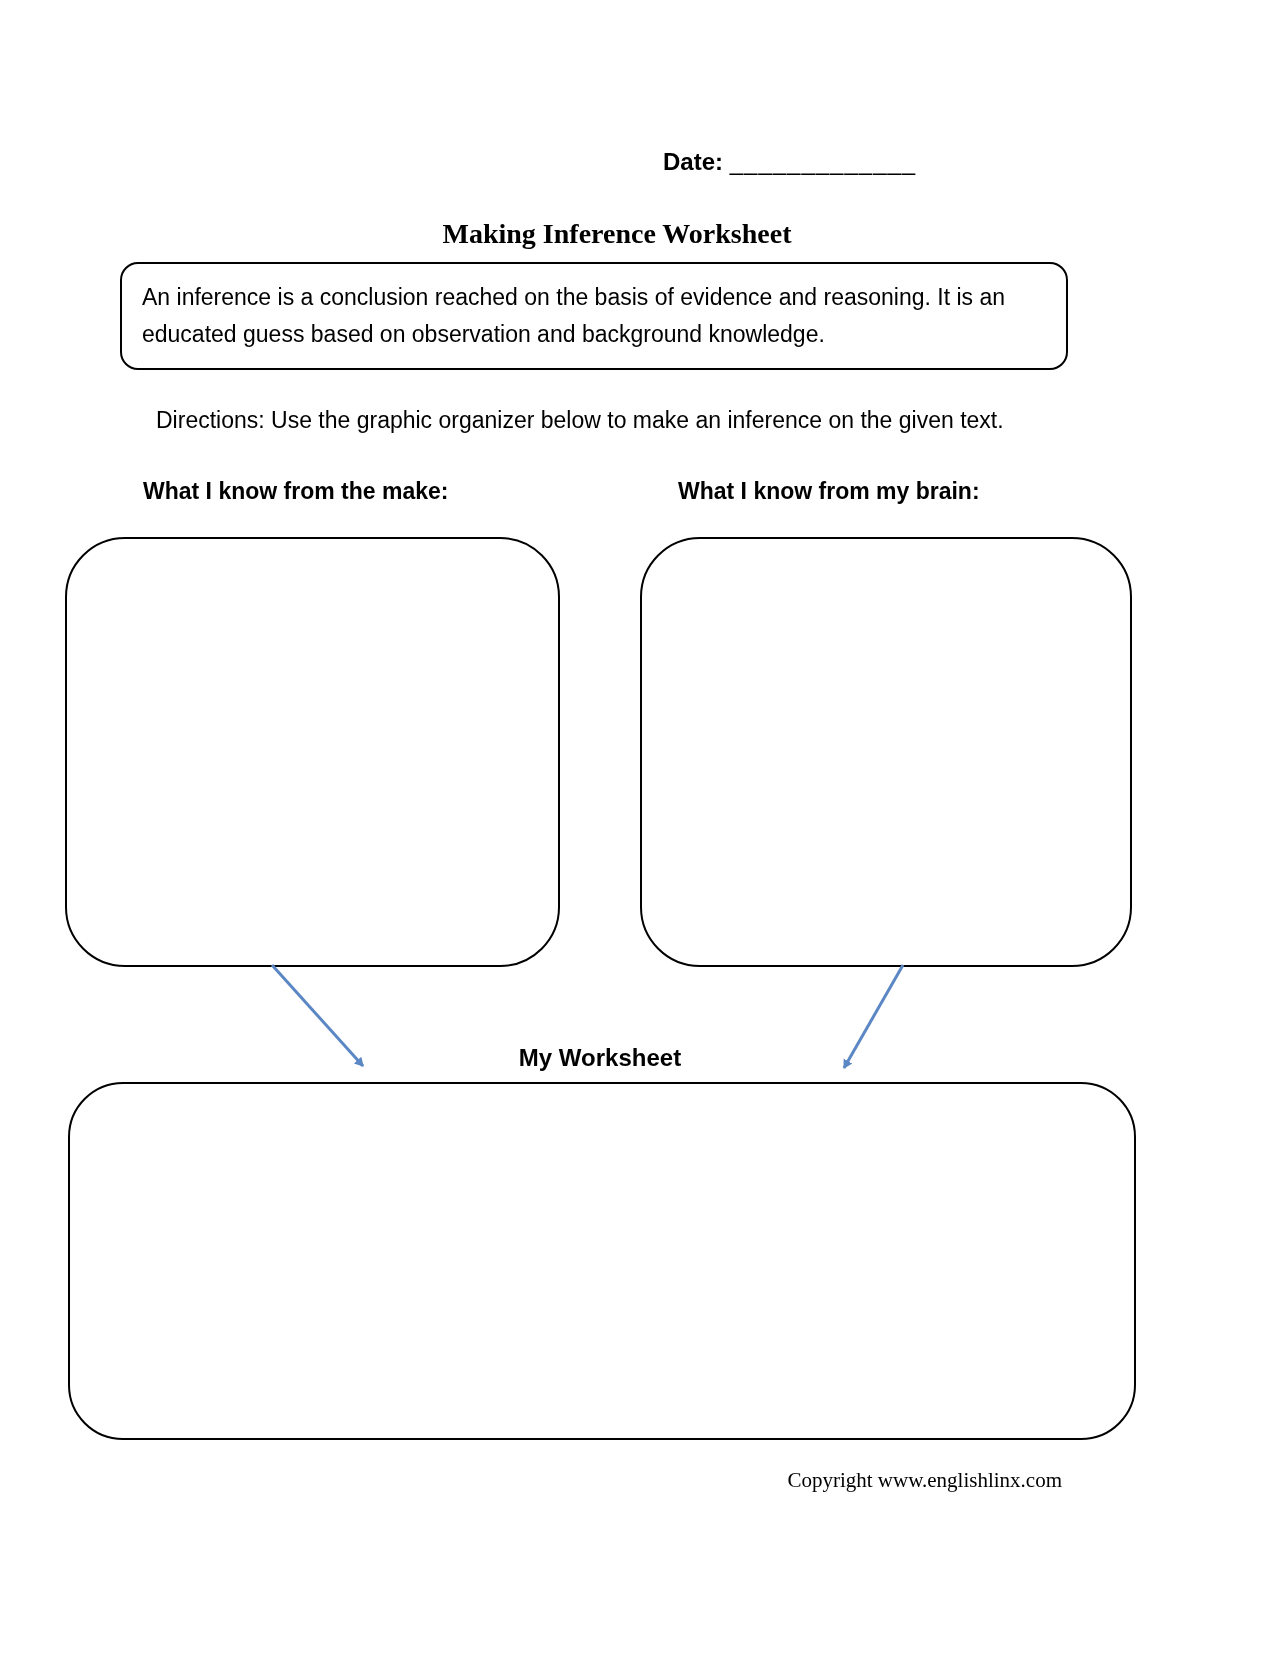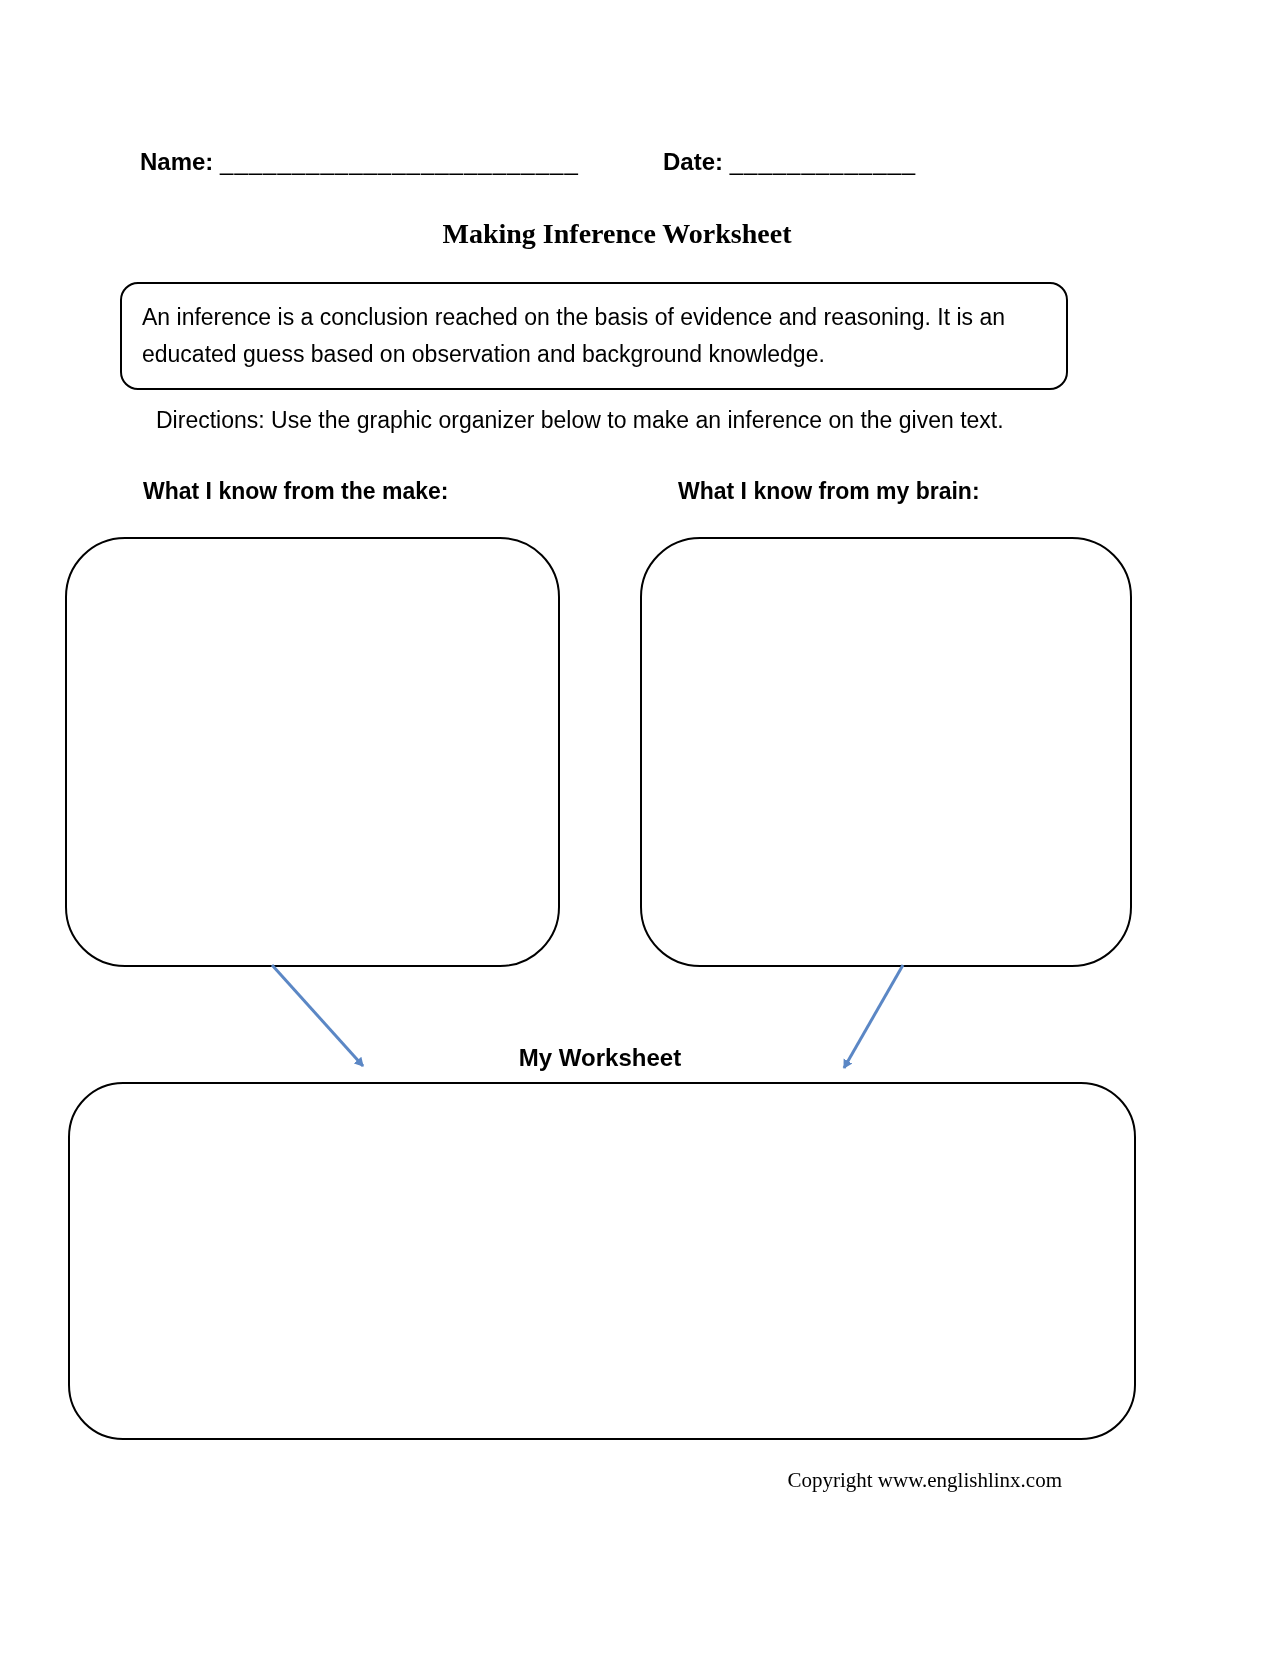--- a/index.html
+++ b/index.html
@@ -47,21 +47,20 @@
   }
   .definition-box {
     position: absolute;
     left: 120px;
     top: 262px;
     width: 948px;
     height: 108px;
     border: 2px solid #000000;
     border-radius: 18px;
     box-sizing: border-box;
-    margin-top: 20px;
   }
   .definition-text {
     margin: 0;
     padding: 15px 20px 0 20px;
     font-size: 23px;
     line-height: 37px;
   }
   .directions-text {
     position: absolute;
     left: 140px;
@@ -135,24 +134,20 @@
     right: 213px;
     font-family: "Liberation Serif", serif;
     font-size: 21px;
   }
 </style>
 </head>
 <body>
 
 <div class="page">
 
-  <div class="name-line">
-    <span class="bold-label">Name:</span>
-    <span class="blank">_________________________</span>
-  </div>
 
   <div class="date-line">
     <span class="bold-label">Date:</span>
     <span class="blank">_____________</span>
   </div>
 
   <h1 class="worksheet-title">Making Inference Worksheet</h1>
 
   <div class="definition-box">
     <p class="definition-text">An inference is a conclusion reached on the basis of evidence and reasoning. It is an educated guess based on observation and background knowledge.</p>

